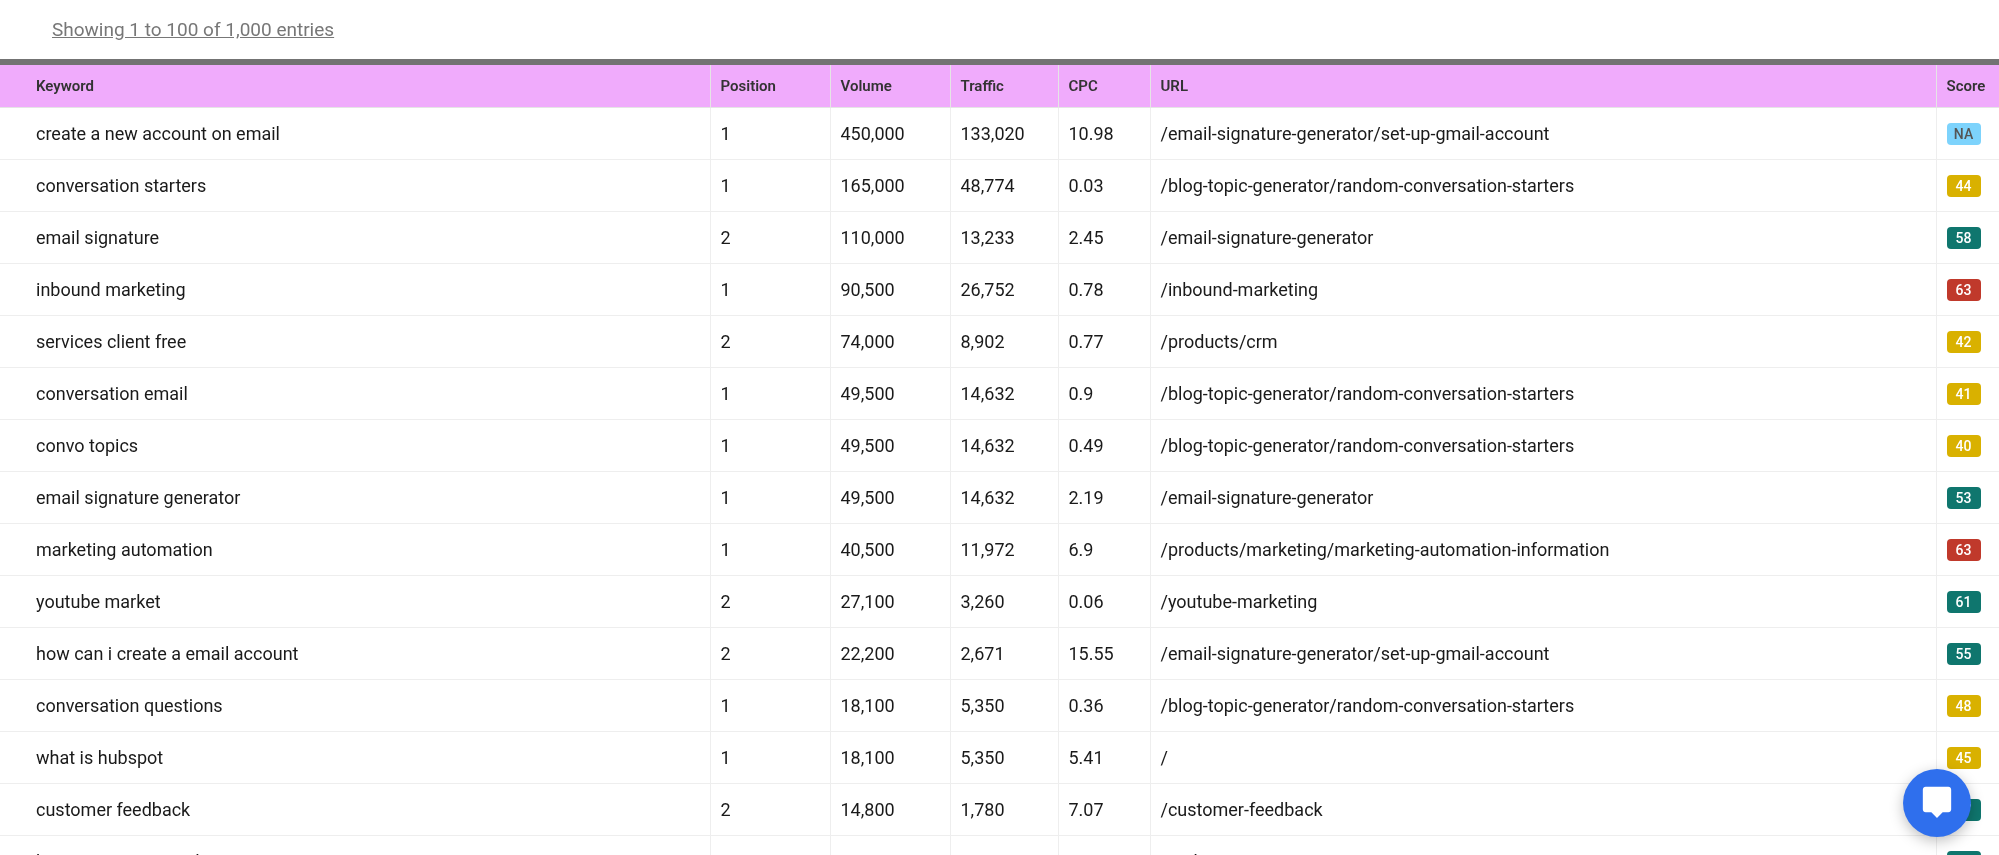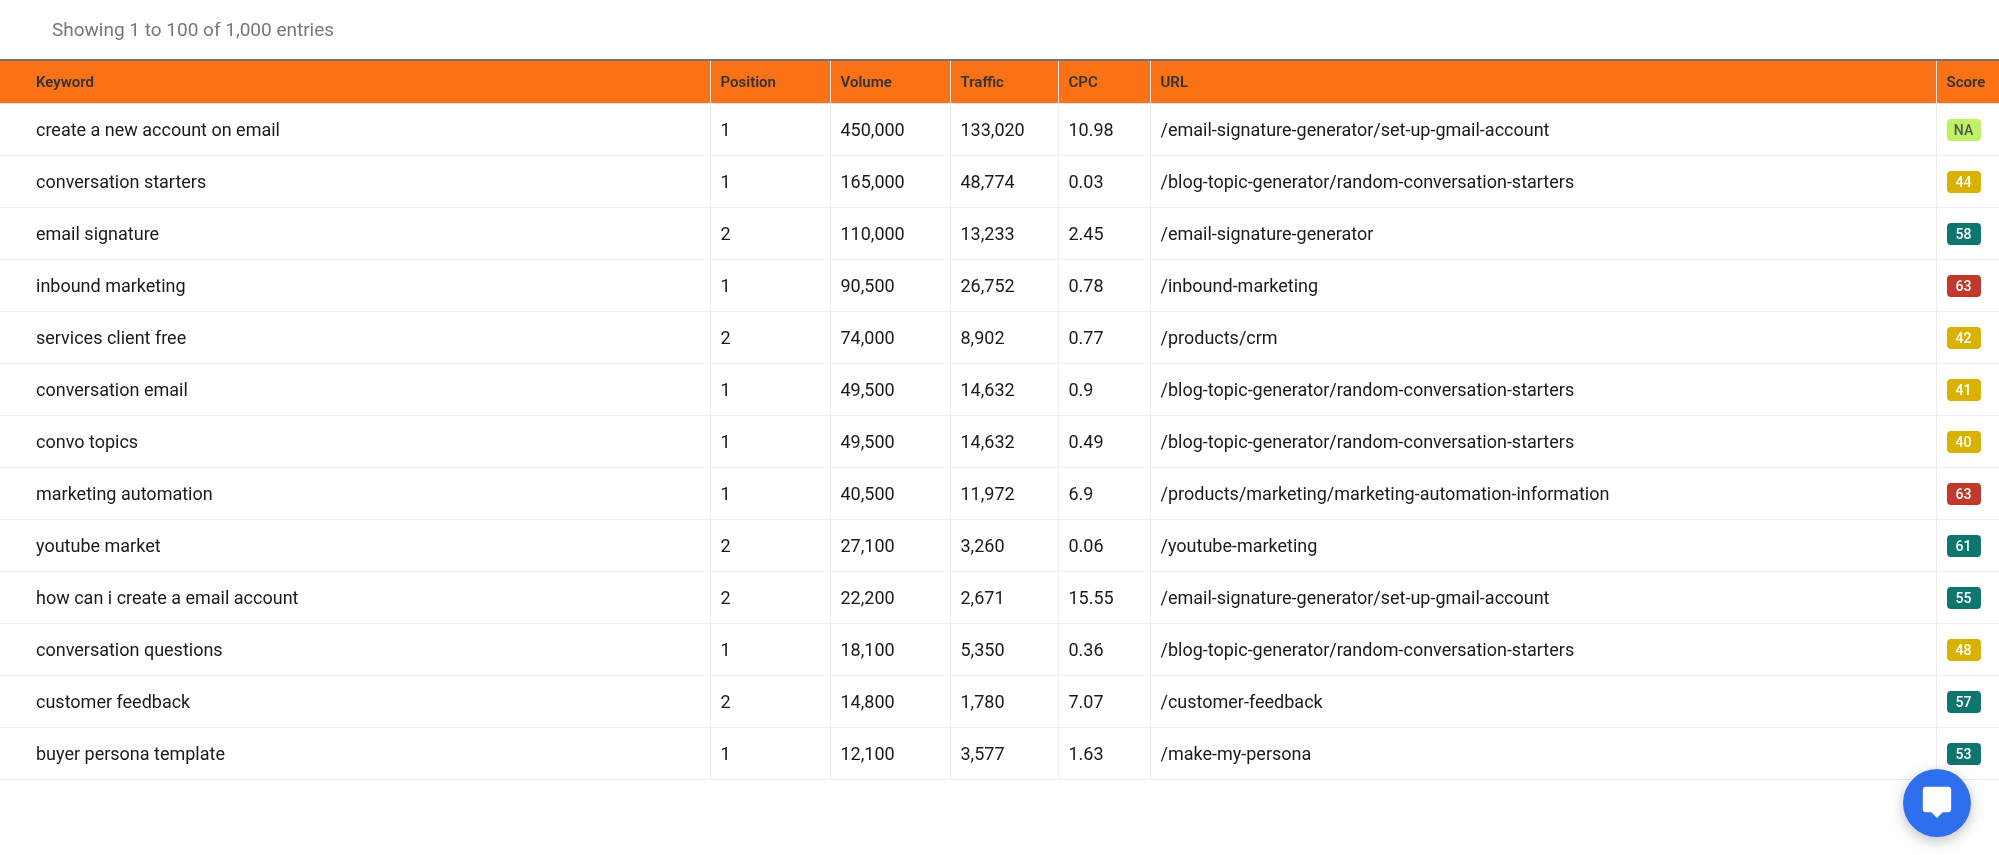--- a/index.html
+++ b/index.html
@@ -7,28 +7,29 @@
     font-family: -apple-system, BlinkMacSystemFont, "Segoe UI", Roboto, Helvetica, Arial, sans-serif;
     background: #fff;
     color: #1a1a1a;
     font-size: 18px;
     width: 1999px;
   }
   .entries-info {
     padding: 18px 0 18px 52px;
     color: #777;
     font-size: 19px;
+    text-decoration: underline;
   }
   table {
     width: 100%;
     border-collapse: collapse;
   }
   thead tr {
-    background: #f97316;
-    border-top: 2px solid #737373;
+    background: #f0abfc;
+    border-top: 6px solid #737373;
     border-bottom: 1px solid #e5e5e5;
   }
   th {
     text-align: left;
     font-weight: 600;
     font-size: 15px;
     color: #333;
     padding: 12px 10px;
     border-right: 1px solid #e5e5e5;
   }
@@ -58,21 +59,21 @@
   .score-badge {
     display: inline-block;
     min-width: 34px;
     text-align: center;
     padding: 3px 6px;
     border-radius: 4px;
     font-size: 14px;
     font-weight: 500;
     color: #fff;
   }
-  .score-na     { background: #bef264; color: #555; }
+  .score-na     { background: #7dd3fc; color: #555; }
   .score-yellow { background: #d9b100; }
   .score-red    { background: #0f766e; }
   .score-deepred{ background: #c0392b; }
 
   .chat-bubble {
     position: fixed;
     right: 28px;
     bottom: 18px;
     width: 68px;
     height: 68px;
@@ -160,20 +161,29 @@
       <tr>
         <td class="col-keyword">convo topics</td>
         <td class="col-position">1</td>
         <td class="col-volume">49,500</td>
         <td class="col-traffic">14,632</td>
         <td class="col-cpc">0.49</td>
         <td class="col-url">/blog-topic-generator/random-conversation-starters</td>
         <td class="col-score"><span class="score-badge score-yellow">40</span></td>
       </tr>
       <tr>
+        <td class="col-keyword">email signature generator</td>
+        <td class="col-position">1</td>
+        <td class="col-volume">49,500</td>
+        <td class="col-traffic">14,632</td>
+        <td class="col-cpc">2.19</td>
+        <td class="col-url">/email-signature-generator</td>
+        <td class="col-score"><span class="score-badge score-red">53</span></td>
+      </tr>
+      <tr>
         <td class="col-keyword">marketing automation</td>
         <td class="col-position">1</td>
         <td class="col-volume">40,500</td>
         <td class="col-traffic">11,972</td>
         <td class="col-cpc">6.9</td>
         <td class="col-url">/products/marketing/marketing-automation-information</td>
         <td class="col-score"><span class="score-badge score-deepred">63</span></td>
       </tr>
       <tr>
         <td class="col-keyword">youtube market</td>
@@ -194,20 +204,29 @@
         <td class="col-score"><span class="score-badge score-red">55</span></td>
       </tr>
       <tr>
         <td class="col-keyword">conversation questions</td>
         <td class="col-position">1</td>
         <td class="col-volume">18,100</td>
         <td class="col-traffic">5,350</td>
         <td class="col-cpc">0.36</td>
         <td class="col-url">/blog-topic-generator/random-conversation-starters</td>
         <td class="col-score"><span class="score-badge score-yellow">48</span></td>
+      </tr>
+      <tr>
+        <td class="col-keyword">what is hubspot</td>
+        <td class="col-position">1</td>
+        <td class="col-volume">18,100</td>
+        <td class="col-traffic">5,350</td>
+        <td class="col-cpc">5.41</td>
+        <td class="col-url">/</td>
+        <td class="col-score"><span class="score-badge score-yellow">45</span></td>
       </tr>
       <tr>
         <td class="col-keyword">customer feedback</td>
         <td class="col-position">2</td>
         <td class="col-volume">14,800</td>
         <td class="col-traffic">1,780</td>
         <td class="col-cpc">7.07</td>
         <td class="col-url">/customer-feedback</td>
         <td class="col-score"><span class="score-badge score-red">57</span></td>
       </tr>

